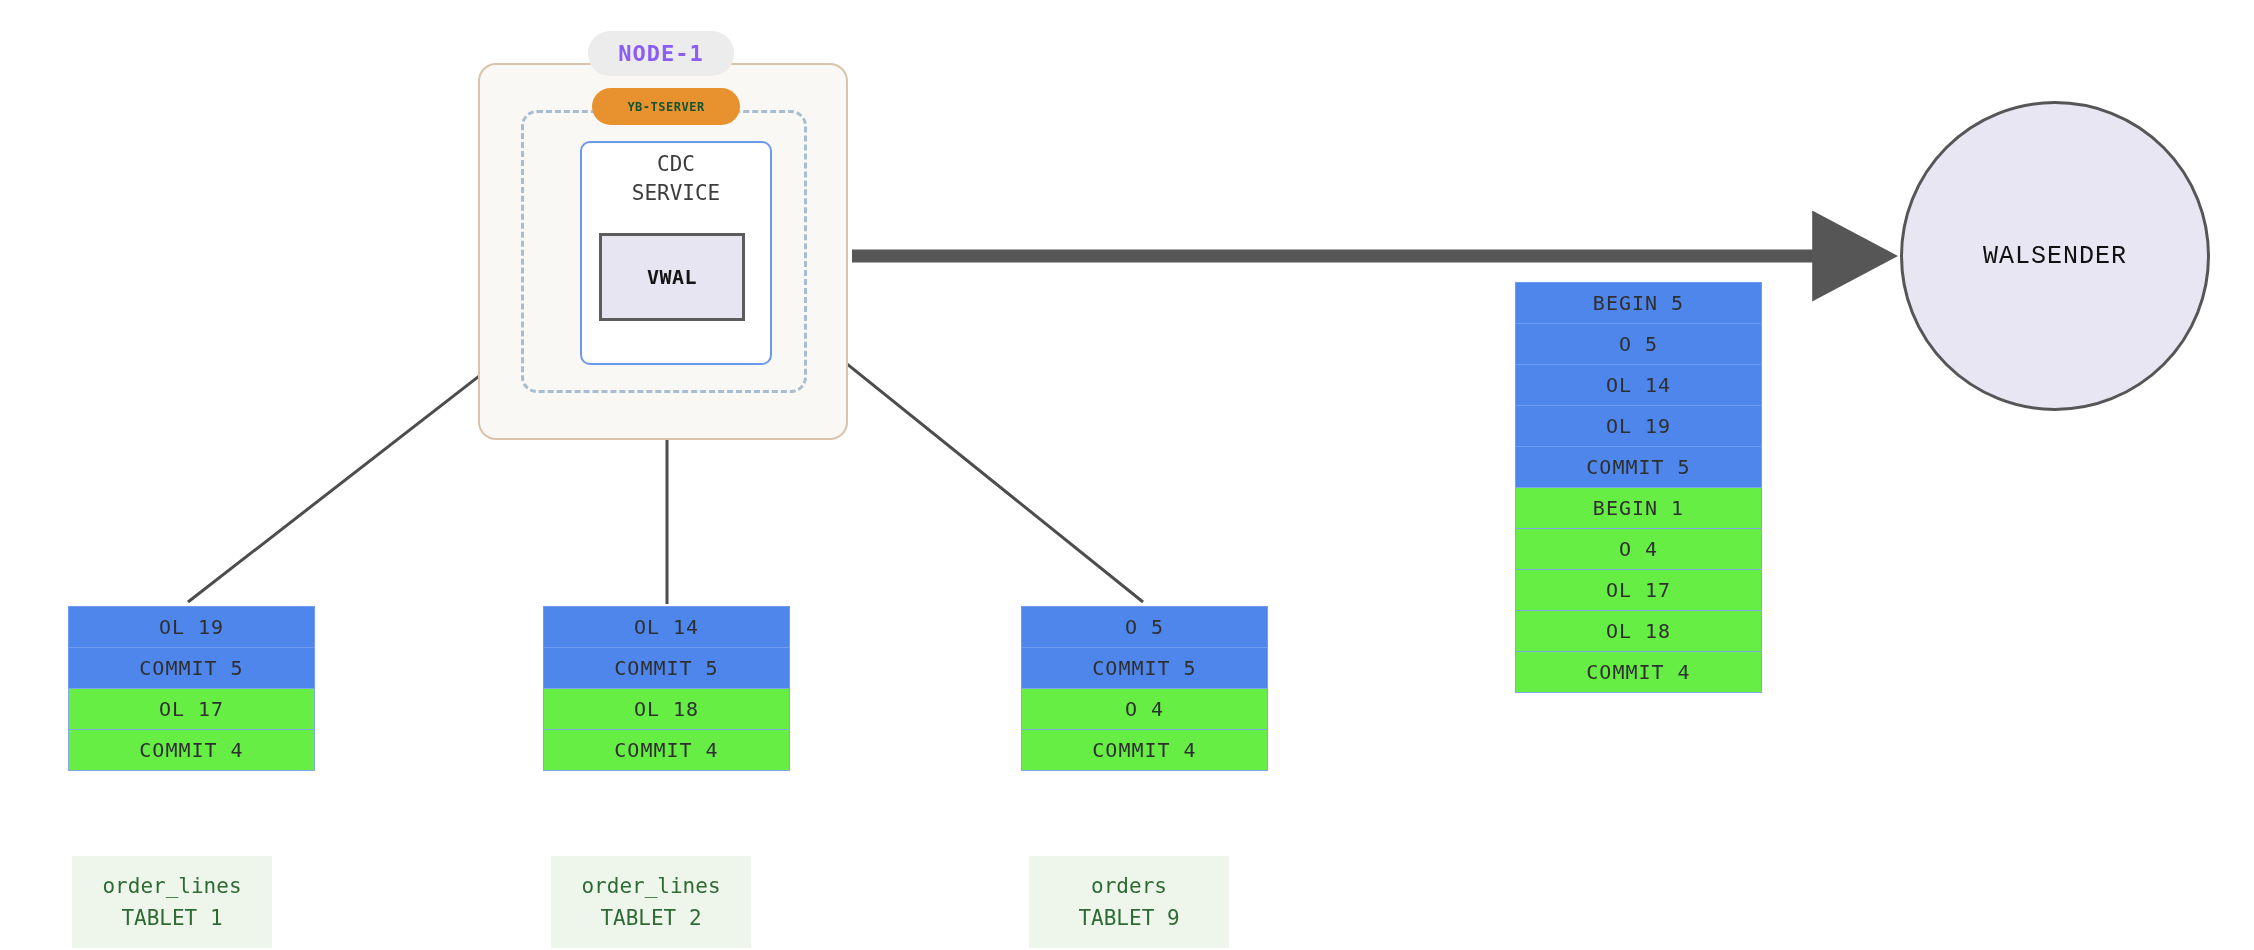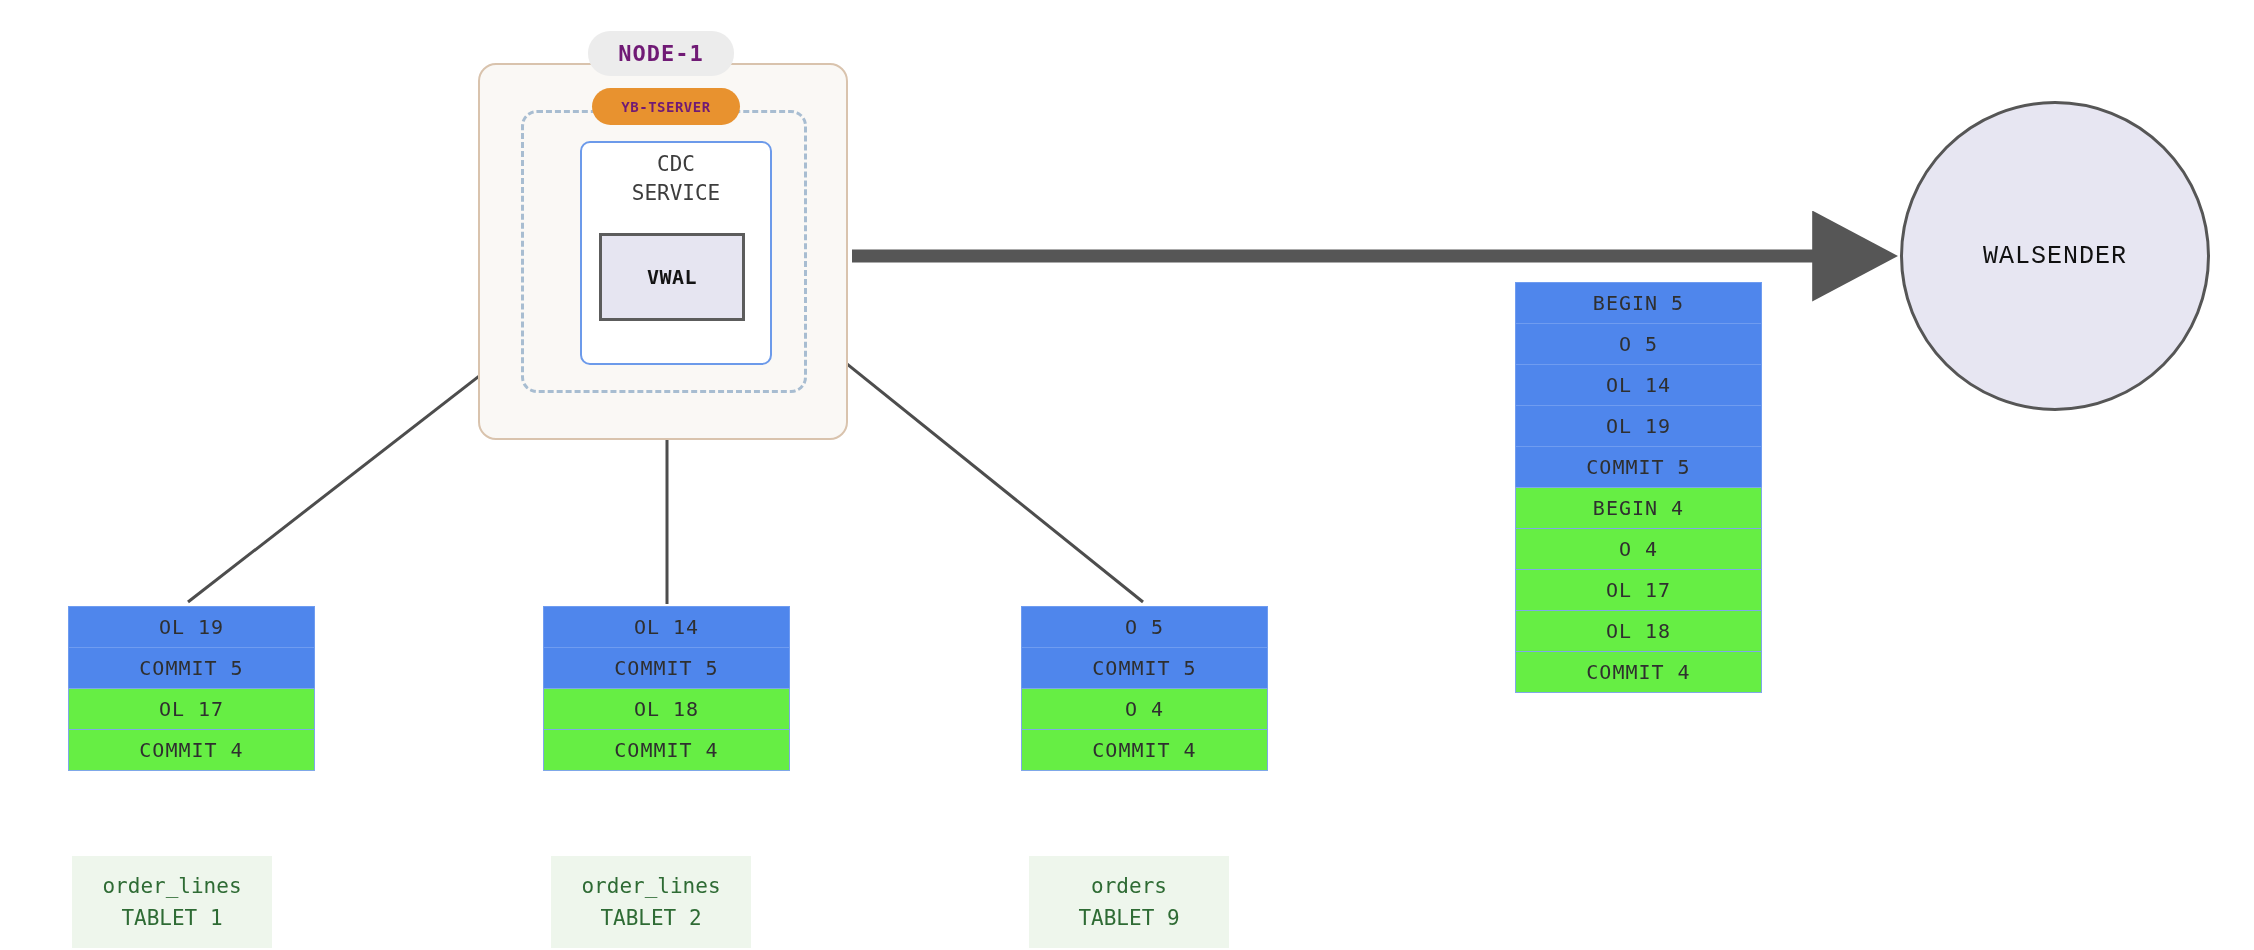--- a/index.html
+++ b/index.html
@@ -33,42 +33,42 @@
   }
   #node-pill {
     left: 588px; top: 31px;
     width: 146px; height: 45px;
     background: #ececec;
     border-radius: 22px;
     display: flex; align-items: center; justify-content: center;
     font-size: 22px;
     font-weight: bold;
     letter-spacing: 1px;
-    color: #701a75;
+    color: #8b5cf6;
   }
 
   
   #tserver-box {
     left: 521px; top: 110px;
     width: 286px; height: 283px;
     border: 3px dashed #a8bdd1;
     border-radius: 16px;
     box-sizing: border-box;
     background: transparent;
   }
   #tserver-pill {
     left: 592px; top: 88px;
     width: 148px; height: 37px;
     background: #e8922f;
     border-radius: 19px;
     display: flex; align-items: center; justify-content: center;
-    font-size: 14px;
+    font-size: 12px;
     font-weight: bold;
     letter-spacing: 0.5px;
-    color: #701a75;
+    color: #14532d;
   }
 
   
   #cdc-box {
     left: 580px; top: 141px;
     width: 192px; height: 224px;
     border: 2px solid #6c9aea;
     border-radius: 10px;
     box-sizing: border-box;
     background: #ffffff;
@@ -208,21 +208,21 @@
       <div class="rec green">O 4</div>
       <div class="rec green">COMMIT 4</div>
     </div>
 
   <div class="stack" id="stack-out" style="left:1515px; top:282px; width:247px;">
       <div class="rec blue">BEGIN 5</div>
       <div class="rec blue">O 5</div>
       <div class="rec blue">OL 14</div>
       <div class="rec blue">OL 19</div>
       <div class="rec blue">COMMIT 5</div>
-      <div class="rec green">BEGIN 4</div>
+      <div class="rec green">BEGIN 1</div>
       <div class="rec green">O 4</div>
       <div class="rec green">OL 17</div>
       <div class="rec green">OL 18</div>
       <div class="rec green">COMMIT 4</div>
     </div>
 
   <div class="tablet-label" id="tlabel-0" style="left:72px; top:812px;">order_lines
 TABLET 1</div>
   <div class="tablet-label" id="tlabel-1" style="left:551px; top:812px;">order_lines
 TABLET 2</div>

